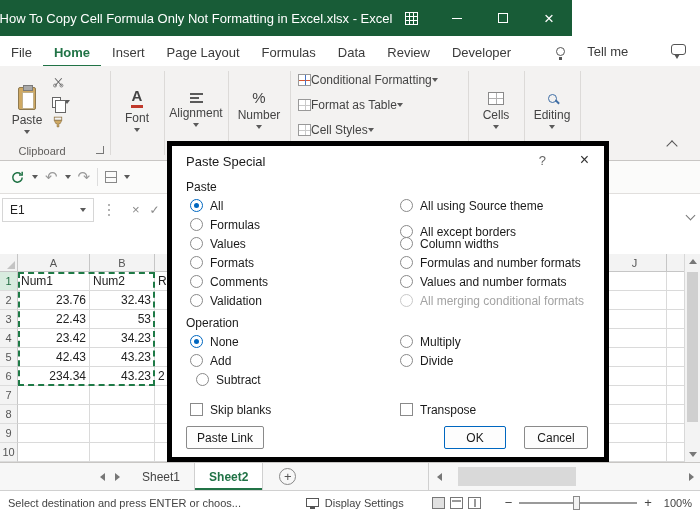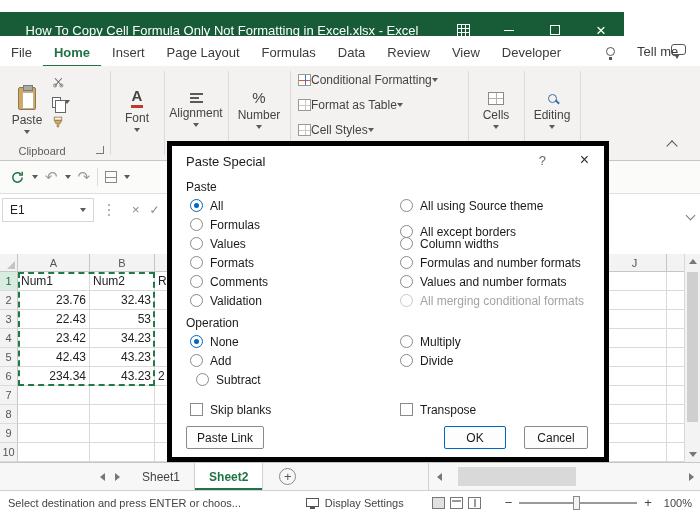--- a/index.html
+++ b/index.html
@@ -1,19 +1,19 @@
 <!DOCTYPE html>
 <html><head>
 <meta charset="utf-8">
 <style>
   * { margin:0; padding:0; box-sizing:border-box; }
   html,body { width:700px; height:514px; overflow:hidden; font-family:"Liberation Sans",sans-serif; background:#fff; position:relative; }
 
   
-  .titlebar { position:absolute; top:0; left:0; width:624px; height:36px; background:#185c37; color:#fff;margin-top:12px; }
+  .titlebar { position:absolute; top:0; left:0; width:572px; height:36px; background:#185c37; color:#fff; }
   .tb-title { position:absolute; left:0; right:180px; top:0; height:36px; display:flex; align-items:center; justify-content:center; font-size:13px; white-space:nowrap; }
   .tb-controls { position:absolute; right:0; top:0; height:36px; display:flex; }
   .tb-btn { width:46px; height:36px; display:flex; align-items:center; justify-content:center; }
   .ic-min { width:10px; height:1px; background:#fff; display:block; }
   .ic-max { width:10px; height:10px; border:1px solid #fff; display:block; }
   .ic-close { font-size:17px; line-height:1; }
 
   
   .menubar { position:absolute; top:36px; left:0; width:700px; height:30px; background:#fff; display:flex; align-items:stretch; font-size:13px; color:#3b3b3b; }
   .mtab { padding:16px 11px; display:flex; align-items:center; cursor:default; }
@@ -172,21 +172,20 @@
 </div>
 
 <div class="menubar">
   <div class="mtab">File</div>
   <div class="mtab active">Home</div>
   <div class="mtab">Insert</div>
   <div class="mtab">Page Layout</div>
   <div class="mtab">Formulas</div>
   <div class="mtab">Data</div>
   <div class="mtab">Review</div>
-  <div class="mtab">View</div>
   <div class="mtab">Developer</div>
   <div class="tellme">
     <span class="ic-bulb"></span>
     <span>Tell me</span>
   </div>
   <span class="ic-comment"></span>
 </div>
 
 <div class="ribbon">
   <div class="paste-btn">

